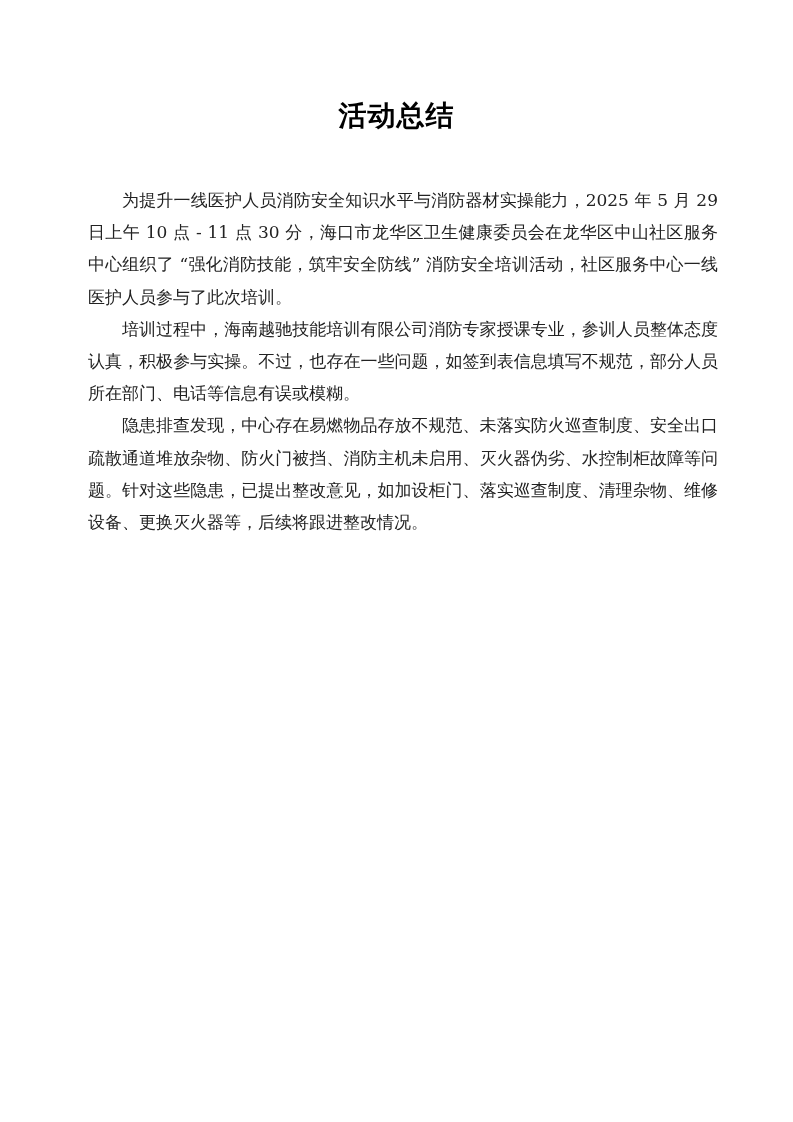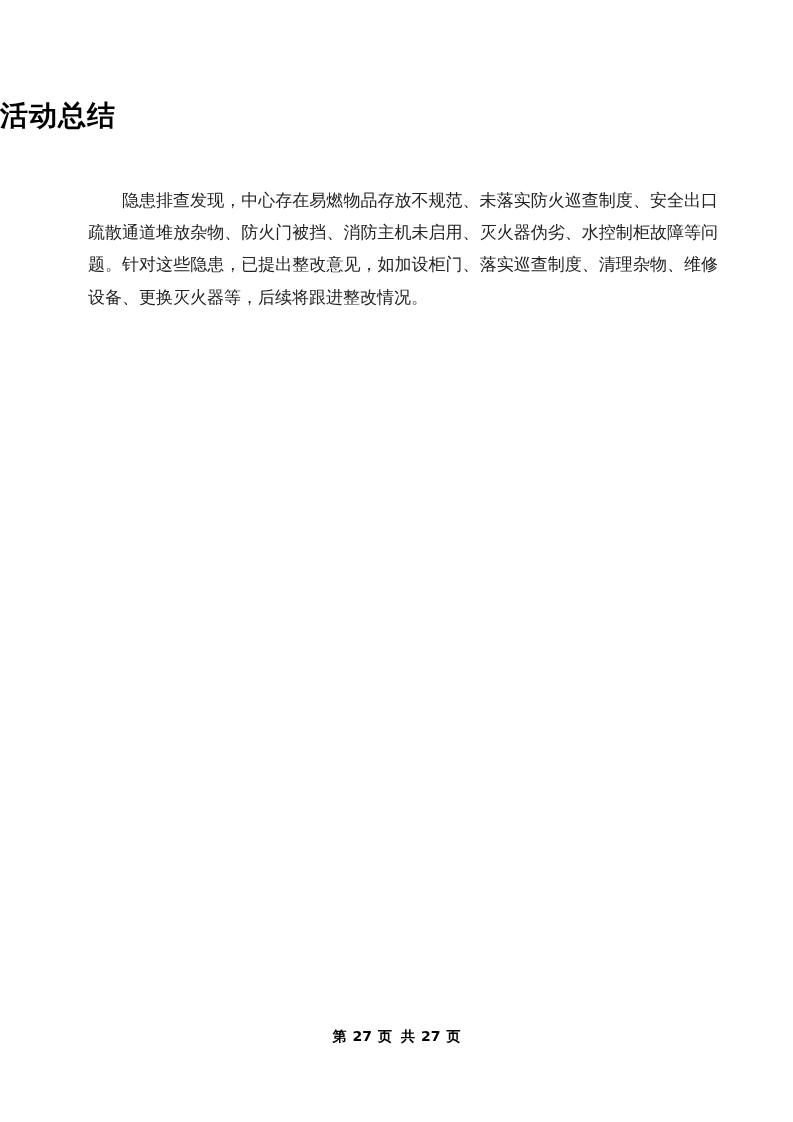--- a/index.html
+++ b/index.html
@@ -1,19 +1,19 @@
 <!DOCTYPE html>
 <html><head>
 <meta charset="utf-8">
 <style>
   html, body { margin: 0; padding: 0; background: #ffffff; }
   body { width: 793px; height: 1122px; position: relative; overflow: hidden; }
   .page { position: absolute; left: 0; top: 0; width: 793px; height: 1122px; background: #fff; }
   .title {
-    position: absolute; left: 0; top: 96px; width: 793px; 
+    position: absolute; left: 0; top: 96px; width: 793px; text-align: center;
     font-family: "DejaVu Sans", "Liberation Sans", sans-serif; font-weight: bold;
     font-size: 28px; line-height: 40px; color: #000; letter-spacing: 1px;
   }
   .body {
     position: absolute; left: 88px; top: 184px; width: 630px;
     font-family: "DejaVu Serif", "Liberation Serif", serif;
     font-size: 17px; line-height: 32.2px; color: #222;
     text-align: justify; text-justify: inter-character;
   }
   .body p { margin: 0; text-indent: 2em; }
@@ -24,19 +24,18 @@
   }
   .footer span { margin: 0 3px; }
 </style>
 </head>
 <body>
 
 <div class="page">
   <div class="title">活动总结</div>
 
   <div class="body">
+    <p>为提升一线医护人员消防安全知识水平与消防器材实操能力，2025 年 5 月 29 日上午 10 点 - 11 点 30 分，海口市龙华区卫生健康委员会在龙华区中山社区服务中心组织了 “强化消防技能，筑牢安全防线” 消防安全培训活动，社区服务中心一线医护人员参与了此次培训。</p>
+    <p>培训过程中，海南越驰技能培训有限公司消防专家授课专业，参训人员整体态度认真，积极参与实操。不过，也存在一些问题，如签到表信息填写不规范，部分人员所在部门、电话等信息有误或模糊。</p>
     <p>隐患排查发现，中心存在易燃物品存放不规范、未落实防火巡查制度、安全出口疏散通道堆放杂物、防火门被挡、消防主机未启用、灭火器伪劣、水控制柜故障等问题。针对这些隐患，已提出整改意见，如加设柜门、落实巡查制度、清理杂物、维修设备、更换灭火器等，后续将跟进整改情况。</p>
   </div>
 
-  <div class="footer">
-    <span>第</span><span>27</span><span>页 共</span><span>27</span><span>页</span>
-  </div>
 </div>
 
 </body></html>

